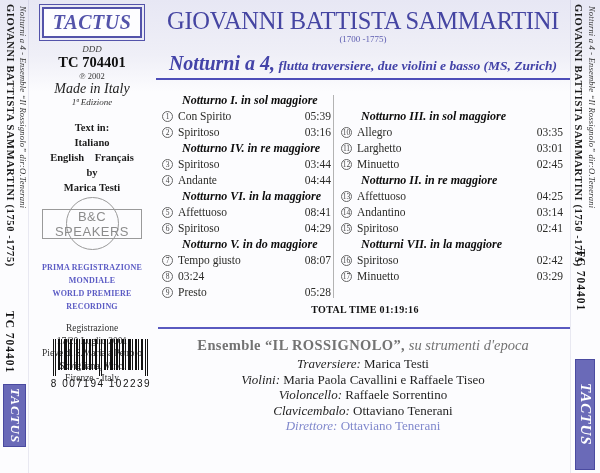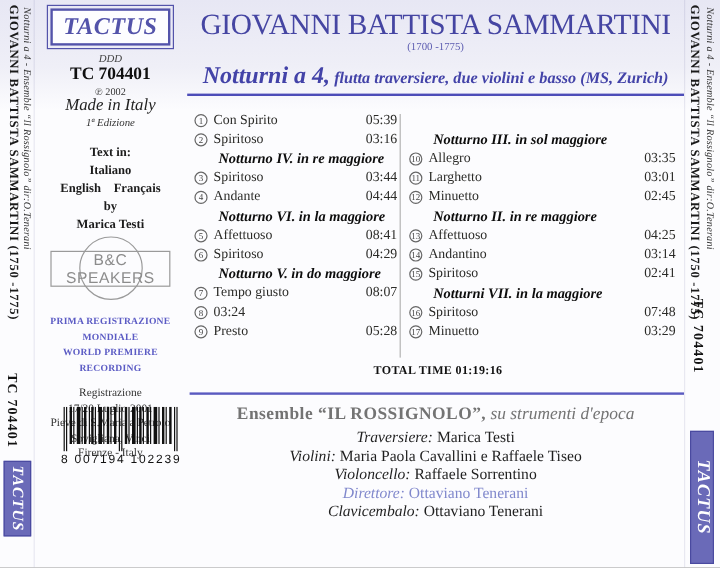--- a/index.html
+++ b/index.html
@@ -181,20 +181,21 @@
     <div class="dates">(1700 -1775)</div>
     <div class="worktitle">
       <span class="big">Notturni a 4,</span><span class="rest"> flutta traversiere, due violini e basso (MS, Zurich)</span>
     </div>
   </div>
 
   <div class="tracks">
     <div class="tdivider"></div>
 
     <div class="tcol-left">
+      <div class="thead">Notturno I. in sol  maggiore</div>
       <div class="trow">
           <span class="tnum">1</span>
           <span class="ttitle">Con Spirito</span>
           <span class="ttime">05:39</span>
         </div>
       <div class="trow">
           <span class="tnum">2</span>
           <span class="ttitle">Spiritoso</span>
           <span class="ttime">03:16</span>
         </div>
@@ -267,36 +268,36 @@
         </div>
       <div class="trow">
           <span class="tnum">15</span>
           <span class="ttitle">Spiritoso</span>
           <span class="ttime">02:41</span>
         </div>
       <div class="thead">Notturni VII. in la  maggiore</div>
       <div class="trow">
           <span class="tnum">16</span>
           <span class="ttitle">Spiritoso</span>
-          <span class="ttime">07:48</span>
+          <span class="ttime">02:42</span>
         </div>
       <div class="trow">
           <span class="tnum">17</span>
           <span class="ttitle">Minuetto</span>
           <span class="ttime">03:29</span>
         </div>
     </div>
   </div>
 
   <div class="totaltime">TOTAL TIME  01:19:16</div>
   <div class="bigrule"></div>
 
   <div class="ensemble">
     <div class="ens-name">
       <span class="nm">Ensemble “IL ROSSIGNOLO”,</span><span class="tag"> su strumenti d'epoca</span>
     </div>
     <div class="credit"><span class="role">Traversiere:</span><span> Marica Testi</span></div>
     <div class="credit"><span class="role">Violini:</span><span> Maria Paola Cavallini e Raffaele Tiseo</span></div>
     <div class="credit"><span class="role">Violoncello:</span><span> Raffaele Sorrentino</span></div>
+    <div class="credit"><span class="role">Clavicembalo:</span><span> Ottaviano Tenerani</span></div>
     <div class="credit dir"><span class="role">Direttore:</span><span> Ottaviano Tenerani</span></div>
-    <div class="credit"><span class="role">Clavicembalo:</span><span> Ottaviano Tenerani</span></div>
   </div>
 </div>
 
 </body></html>

